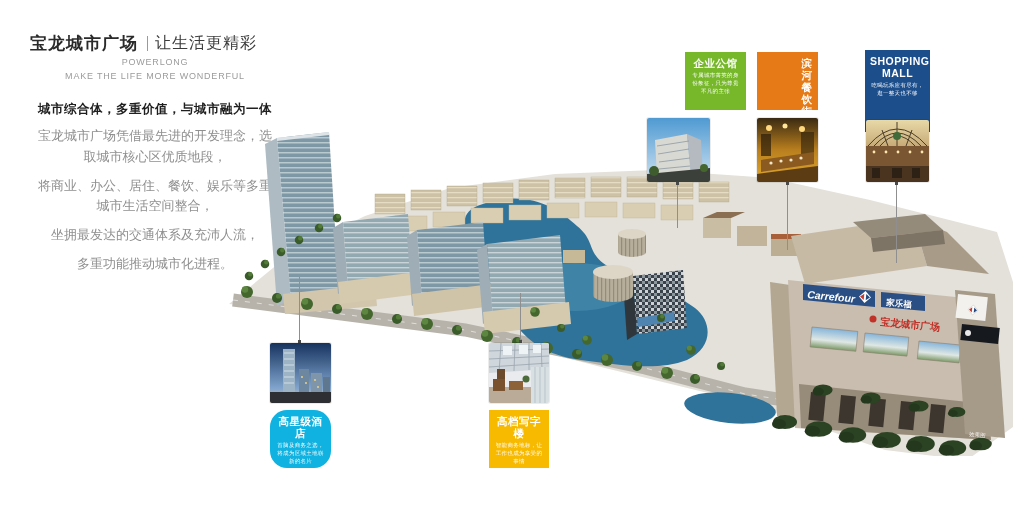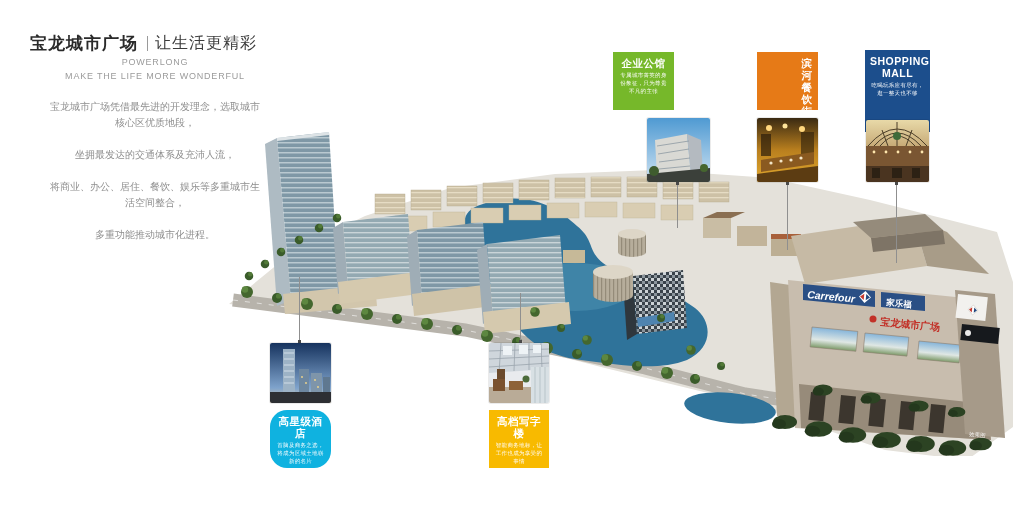--- a/index.html
+++ b/index.html
@@ -7,21 +7,21 @@
         font-family:"Liberation Sans","DejaVu Sans",sans-serif;text-align:center;}
   
   .header{position:absolute;left:30px;top:32px;width:250px;}
   .title-row{display:flex;align-items:center;}
   .title{font-size:17px;font-weight:bold;color:#2a2a2a;letter-spacing:1px;margin:0;}
   .title-divider{width:1px;height:15px;background:#9a9a9a;margin:0 7px 0 9px;}
   .tagline{font-size:16px;color:#3c3c3c;letter-spacing:1px;}
   .en-line{font-size:9px;color:#9b9b9b;letter-spacing:0.8px;line-height:1.45;margin-top:1px;}
   .en-block{}
   .section-heading{font-size:12.5px;font-weight:bold;color:#1f1f1f;margin:18px 0 0 0;letter-spacing:0.5px;}
-  .body-line{font-size:10px;color:#8f8f8f;line-height:1.6;margin:16px;}
+  .body-line{font-size:13px;color:#8f8f8f;line-height:1.6;margin:8px;}
   .body-block{margin-top:7px;}
   
   .co-label{position:absolute;color:#fff;padding:5px 5px;box-sizing:border-box;overflow:hidden;}
   .co-title{font-size:10.5px;font-weight:bold;letter-spacing:0.5px;line-height:1.15;}
   .co-desc{font-size:5.5px;line-height:1.45;margin-top:3px;opacity:0.95;letter-spacing:0.3px;}
   .co-photo{position:absolute;border-radius:2px;overflow:hidden;box-shadow:0 0 0 1px rgba(0,0,0,0.08);}
   .co-photo svg{display:block;}
   .connector{position:absolute;width:1px;background:#8f8f8f;}
   .connector::after{content:"";position:absolute;left:-1px;width:3px;height:3px;background:#4a4a4a;}
   .dot-top::after{top:-1px;}
@@ -37,24 +37,25 @@
   <div class="header">
     <div class="title-row">
       <h1 class="title">宝龙城市广场</h1>
       <span class="title-divider"></span>
       <span class="tagline">让生活更精彩</span>
     </div>
     <div class="en-block">
       <div class="en-line">POWERLONG</div>
       <div class="en-line">MAKE THE LIFE MORE WONDERFUL</div>
     </div>
+    <h2 class="section-heading">城市综合体，多重价值，与城市融为一体</h2>
     <div class="body-block">
       <p class="body-line">宝龙城市广场凭借最先进的开发理念，选取城市核心区优质地段，</p>
+      <p class="body-line">将商业、办公、居住、餐饮、娱乐等多重城市生活空间整合，</p>
       <p class="body-line">坐拥最发达的交通体系及充沛人流，</p>
-      <p class="body-line">将商业、办公、居住、餐饮、娱乐等多重城市生活空间整合，</p>
       <p class="body-line">多重功能推动城市化进程。</p>
     </div>
   </div>
 
   <div class="scene">
     <svg viewBox="0 0 790 334" width="790" height="334">
       <defs>
         <pattern id="glassP" width="5" height="5" patternUnits="userSpaceOnUse">
           <rect width="5" height="5" fill="#93a9b2"></rect>
             <rect width="5" height="1.4" fill="#c9d4d8"></rect>
@@ -271,21 +272,21 @@
           <use href="#hedge" transform="translate(662,318) scale(1.15)"></use>
         <use href="#hedge" transform="translate(696,322) scale(1.15)"></use>
           <use href="#hedge" transform="translate(728,326) scale(1.1)"></use>
         <use href="#hedge" transform="translate(756,322) scale(0.9)"></use>
       </g>
 
       <text x="744" y="314" font-size="5.5" fill="#ffffff" opacity="0.85" transform="rotate(5 744 314)">效果图</text>
     </svg>
   </div>
 
-  <div class="co-label" style="left: 613px; top: 52px; width: 61px; height: 58px; background-color: rgb(118, 184, 42);">
+  <div class="co-label" style="left: 685px; top: 52px; width: 61px; height: 58px; background-color: rgb(118, 184, 42);">
     <div class="co-title">企业公馆</div>
     <div class="co-desc">专属城市菁英的身份象征，只为尊贵不凡的主张</div>
   </div>
   <div class="co-photo" style="left:647px;top:118px;width:63px;height:64px;">
     <svg viewBox="0 0 63 64" width="63" height="64">
       <defs>
           <linearGradient id="sky1" x1="0" y1="0" x2="0" y2="1">
             <stop offset="0" stop-color="#4f9ad2"></stop>
             <stop offset="1" stop-color="#cfe3f2"></stop>
           </linearGradient>

